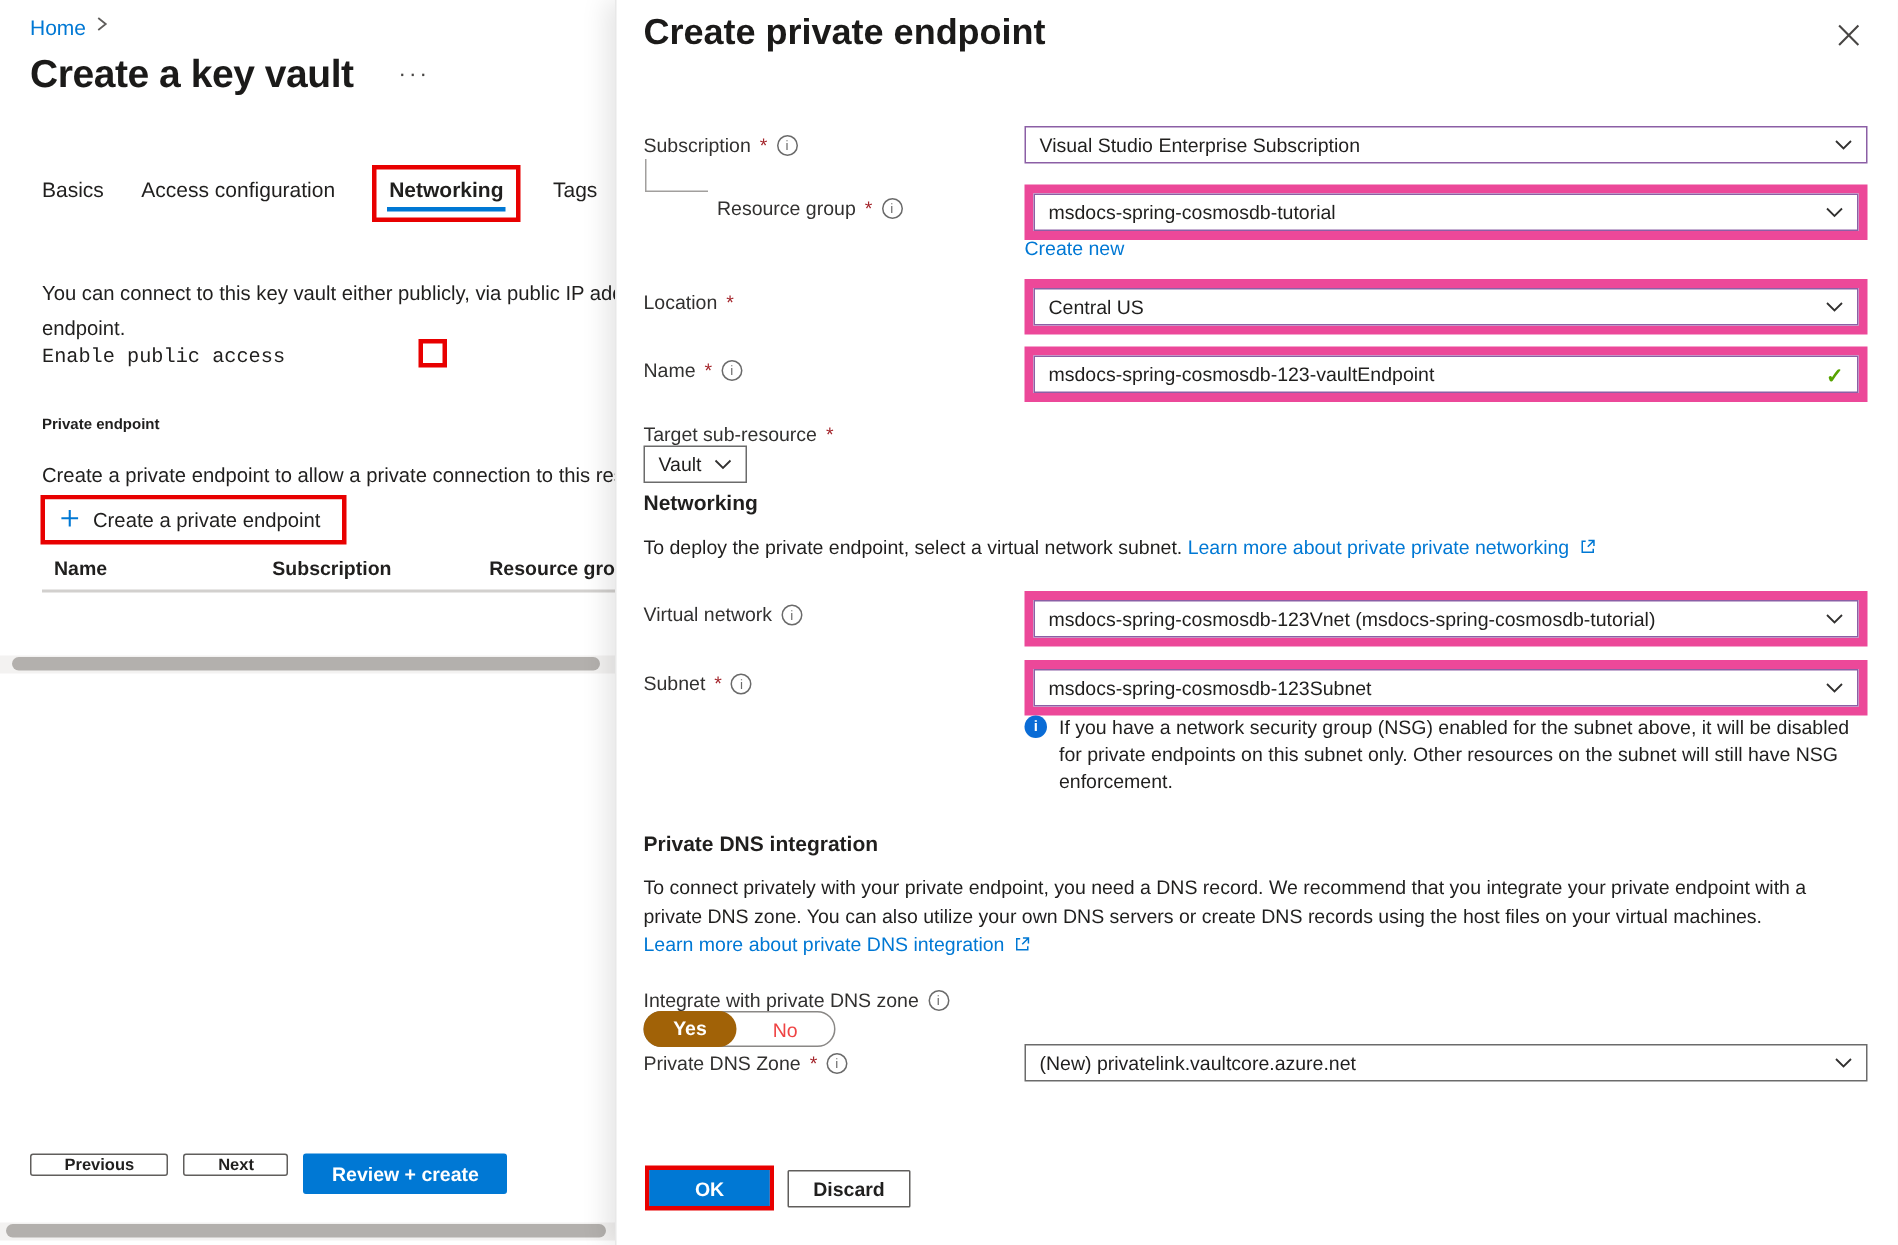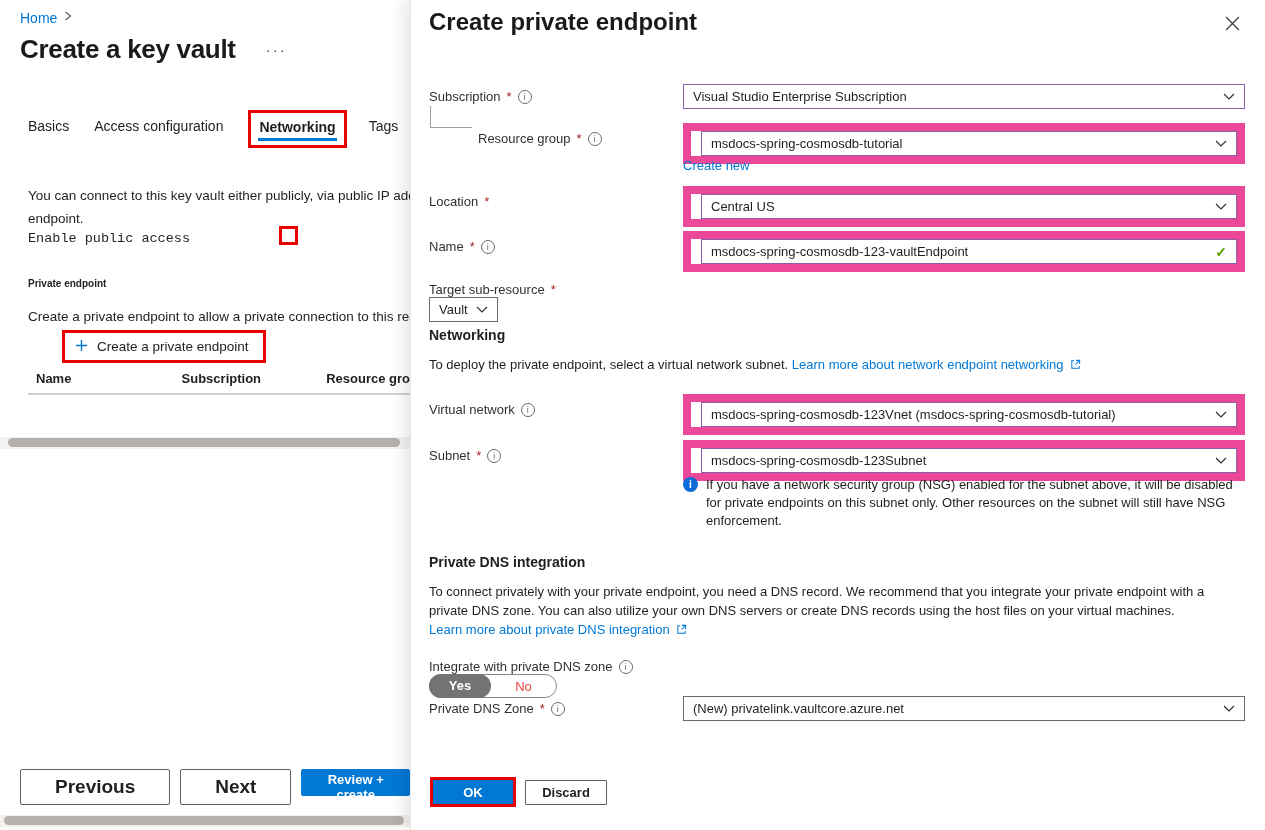--- a/index.html
+++ b/index.html
@@ -22,57 +22,57 @@
   .tab-hl::after { content:""; position:absolute; left:7px; right:7px; bottom:4px; height:3px; background:#0078d4; }
 
   .body-text { font-size:13.5px; color:#201f1e; white-space:nowrap; }
   #intro { position:absolute; left:28px; top:184px; line-height:23px; }
   #enable-public-access { position:absolute; left:28px; top:231px;font-family:Liberation Mono, monospace; }
   #epa-redbox { position:absolute; left:279px; top:226px; width:19px; height:19px; border:3px solid #e80000; background:#fff; }
 
   #pe-heading { position:absolute; left:28px; top:278px; font-size:10px; font-weight:700; }
   #pe-desc { position:absolute; left:28px; top:309px; }
 
-  #create-pe-hl { position:absolute; left:27px; top:330px; border:3px solid #e80000;margin-left:35px; }
+  #create-pe-hl { position:absolute; left:27px; top:330px; border:3px solid #e80000; }
   #create-pe-btn { height:27px; background:#fff; border:none; display:flex; align-items:center; gap:9px;
     padding:0 14px 0 10px; font-size:13.5px; color:#201f1e; cursor:pointer; white-space:nowrap; }
 
   #pe-table { position:absolute; left:28px; top:371px; width:382px; }
   .th-row { display:flex; font-size:13px; font-weight:700; padding-bottom:7px; }
   .th { padding-left:8px; }
   .th-name { width:154px; } .th-sub { width:153px; } .th-rg { flex:1; white-space:nowrap; }
   .tbl-divider { border-top:1px solid #d2d0ce; }
   .empty-row { font-size:13.5px; padding:9px 0 12px 8px; white-space:nowrap; }
   #tbl-scroll-track { position:absolute; left:0; top:437px; width:410px; height:12px; background:#f3f2f1; }
   #tbl-scroll-thumb { position:absolute; left:8px; top:438px; width:392px; height:9px; border-radius:5px; background:#b3b0ad; cursor:pointer; }
 
   #footer-buttons { position:absolute; left:20px; top:769px; display:flex; gap:10px; }
-  .btn-outline { height:36px; background:#fff; border:1px solid #605e5c; border-radius:2px;
-    font-size:19px; font-weight:600; color:#201f1e; padding:0 34px; cursor:pointer; font-family:inherit; }
+  .btn-outline { height:15px; background:#fff; border:1px solid #605e5c; border-radius:2px;
+    font-size:11px; font-weight:600; color:#201f1e; padding:0 22px; cursor:pointer; font-family:inherit; }
   .btn-primary { height:27px; background:#0078d4; border:1px solid #0078d4; border-radius:2px;
     font-size:13px; font-weight:600; color:#fff; padding:2px 18px; cursor:pointer; font-family:inherit; }
   #page-scroll-track { position:absolute; left:0; top:815px; width:410px; height:12px; background:#f3f2f1; }
   #page-scroll-thumb { position:absolute; left:4px; top:816px; width:400px; height:9px; border-radius:5px; background:#b3b0ad; cursor:pointer; }
 
   
   #panel { position:absolute; left:410px; top:0; width:855px; height:830px; background:#fff;
     border-left:1px solid #e8e8e8; box-shadow:-6px 0 16px rgba(0,0,0,0.10); }
   #panel-title { position:absolute; left:18px; top:8px; font-size:24px; font-weight:600; color:#1b1a19; }
   #panel-close { position:absolute; right:24px; top:16px; width:16px; height:16px; cursor:pointer; }
 
   .frow { position:absolute; left:18px; right:20px; display:flex; align-items:flex-start; }
   .flabel { width:254px; font-size:13px; color:#323130; padding-top:5px; display:flex; align-items:center; gap:6px; white-space:nowrap; }
   .req { color:#a4262c; font-size:13px; }
   .info-o { width:14px; height:14px; border:1px solid #6a6a6a; border-radius:50%; color:#6a6a6a;
     font-size:9px; line-height:12px; text-align:center; display:inline-block; flex:0 0 auto; }
   .ctrl-wrap { flex:1; }
   .ctrl { height:25px; border:1px solid #8b5fa5; background:#fff; display:flex; align-items:center;
     justify-content:space-between; padding:0 9px; font-size:13px; color:#201f1e; cursor:pointer; white-space:nowrap; overflow:hidden; }
   .ctrl.gray { border-color:#6b6b6b; }
-  .hl { border:8px solid #ec4899;padding-left:10px; }
+  .hl { border:6px solid #ec4899; }
   .chev-down { flex:0 0 auto; margin-left:8px; }
   .check { color:#57a300; font-size:14px; font-weight:700; flex:0 0 auto; }
 
   #row-subscription { top:84px; }
   #rg-connector { position:absolute; left:19px; top:106px; width:42px; height:22px;
     border-left:1px solid #a19f9d; border-bottom:1px solid #a19f9d; }
   #row-resource-group { top:123px; }
   #row-resource-group .flabel { padding-left:49px; padding-top:8px; }
   #create-new-link { position:absolute; left:272px; top:158px; font-size:13px; color:#0078d4; text-decoration:none; cursor:pointer; }
   #row-location { top:186px; }
@@ -94,21 +94,21 @@
     font-size:10px; font-weight:700; text-align:center; line-height:15px; margin-top:1px; }
   #nsg-note .note-text { white-space:normal; }
 
   #dns-heading { top:554px; }
   #dns-desc { position:absolute; left:18px; right:48px; top:583px; font-size:13px; line-height:18.5px; }
   #dns-learn { display:inline-block; margin-top:1px; font-size:13px; }
 
   #row-integrate { top:655px;flex-direction:column; }
   #row-integrate .flabel { padding-top:4px; }
   #toggle { width:128px; height:24px; border:1px solid #8a8886; border-radius:13px; display:flex; align-items:center; cursor:pointer; }
-  #toggle-yes { width:62px; height:24px; margin:-1px 0 0 -1px; background:#737373; border-radius:13px;
+  #toggle-yes { width:62px; height:24px; margin:-1px 0 0 -1px; background:#a16207; border-radius:13px;
     color:#fff; font-size:13px; font-weight:700; display:flex; align-items:center; justify-content:center; }
   #toggle-no { flex:1; text-align:center; font-size:13px; color:#ef4444; }
 
   #row-dnszone { top:696px; }
 
   #panel-footer { position:absolute; left:19px; top:777px; display:flex; align-items:center; gap:9px; }
   #ok-hl { border:3px solid #e80000; }
   #ok-btn { width:80px; height:24px; background:#0078d4; border:1px solid #0078d4; color:#fff;
     font-size:13px; font-weight:700; cursor:pointer; font-family:inherit; }
   #discard-btn { width:82px; height:25px; background:#fff; border:1px solid #605e5c; border-radius:1px;
@@ -281,21 +281,21 @@
             </svg>
         </span>
       </div>
     </div>
   </div>
 
   <div class="section-heading" id="net-heading">Networking</div>
 
   <div id="net-desc">
     <span>To deploy the private endpoint, select a virtual network subnet. </span>
-    <a href="#" class="inline-link">Learn more about network endpoint networking</a>
+    <a href="#" class="inline-link">Learn more about private private networking</a>
     <span class="ext-ico">
       <svg width="11" height="11" viewBox="0 0 12 12">
           <path d="M4.5 2H2v8h8V7.5" fill="none" stroke="#0078d4" stroke-width="1.1"></path>
           <path d="M6.5 1.5H10.5V5.5M10.2 1.8L6 6" fill="none" stroke="#0078d4" stroke-width="1.1"></path>
         </svg>
     </span>
   </div>
 
   <div class="frow hl-row" id="row-vnet">
     <div class="flabel">

